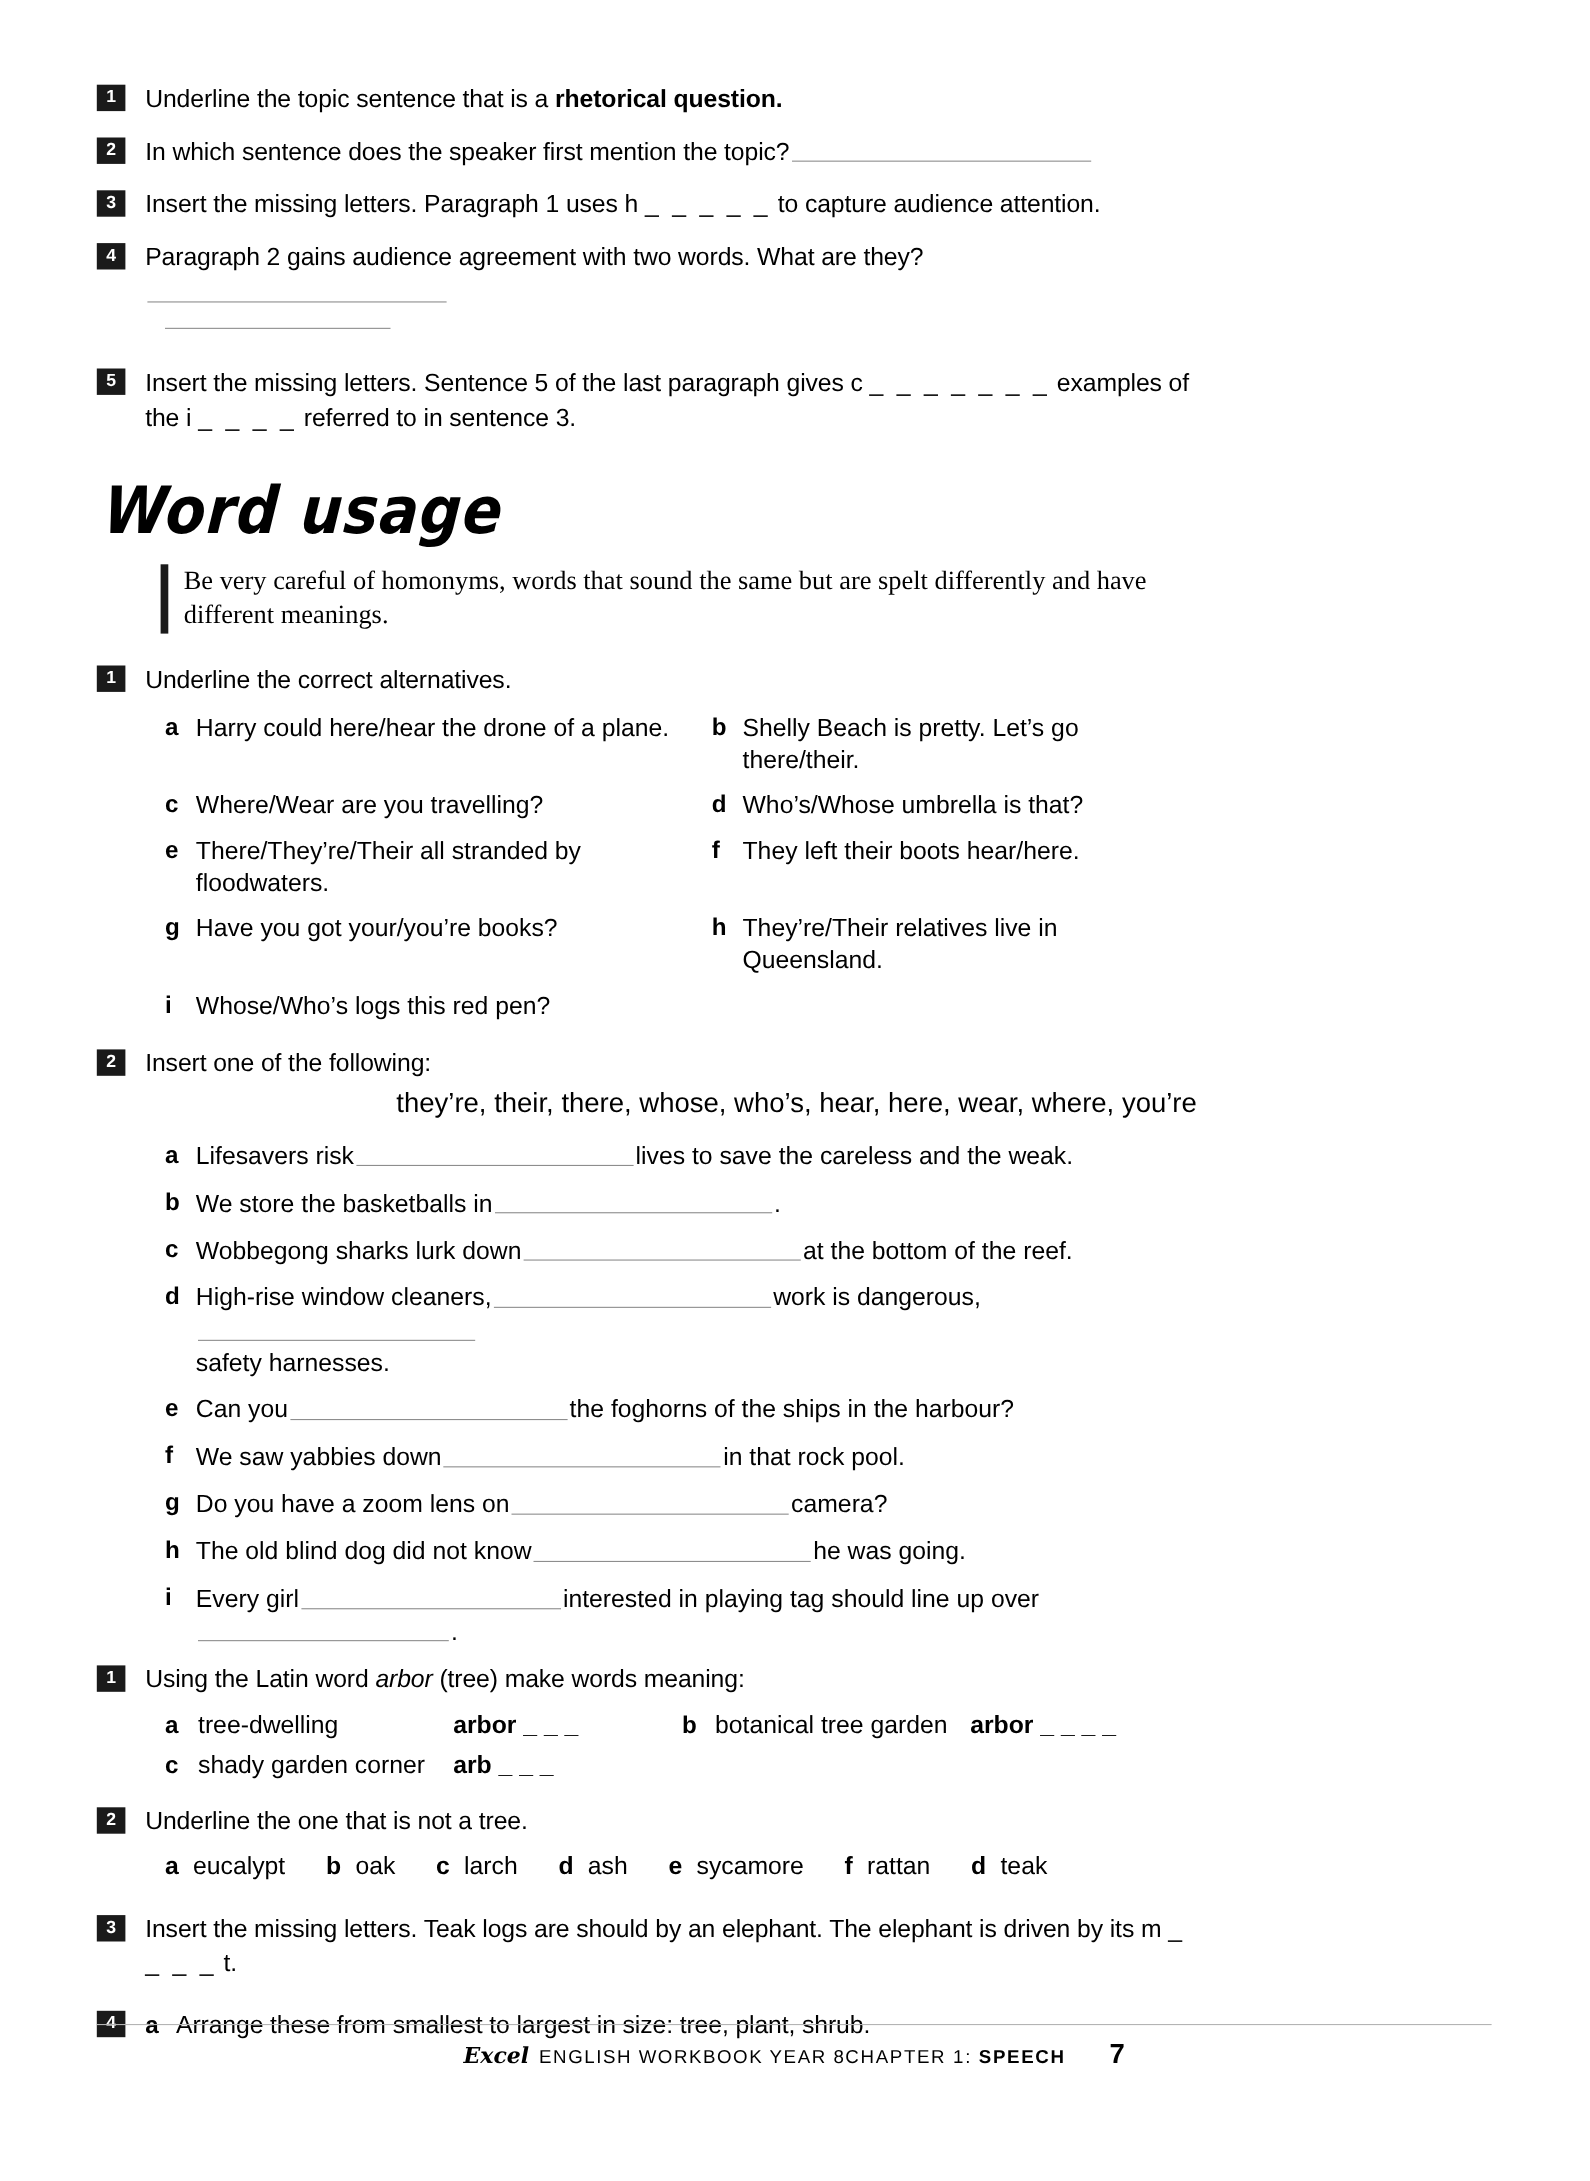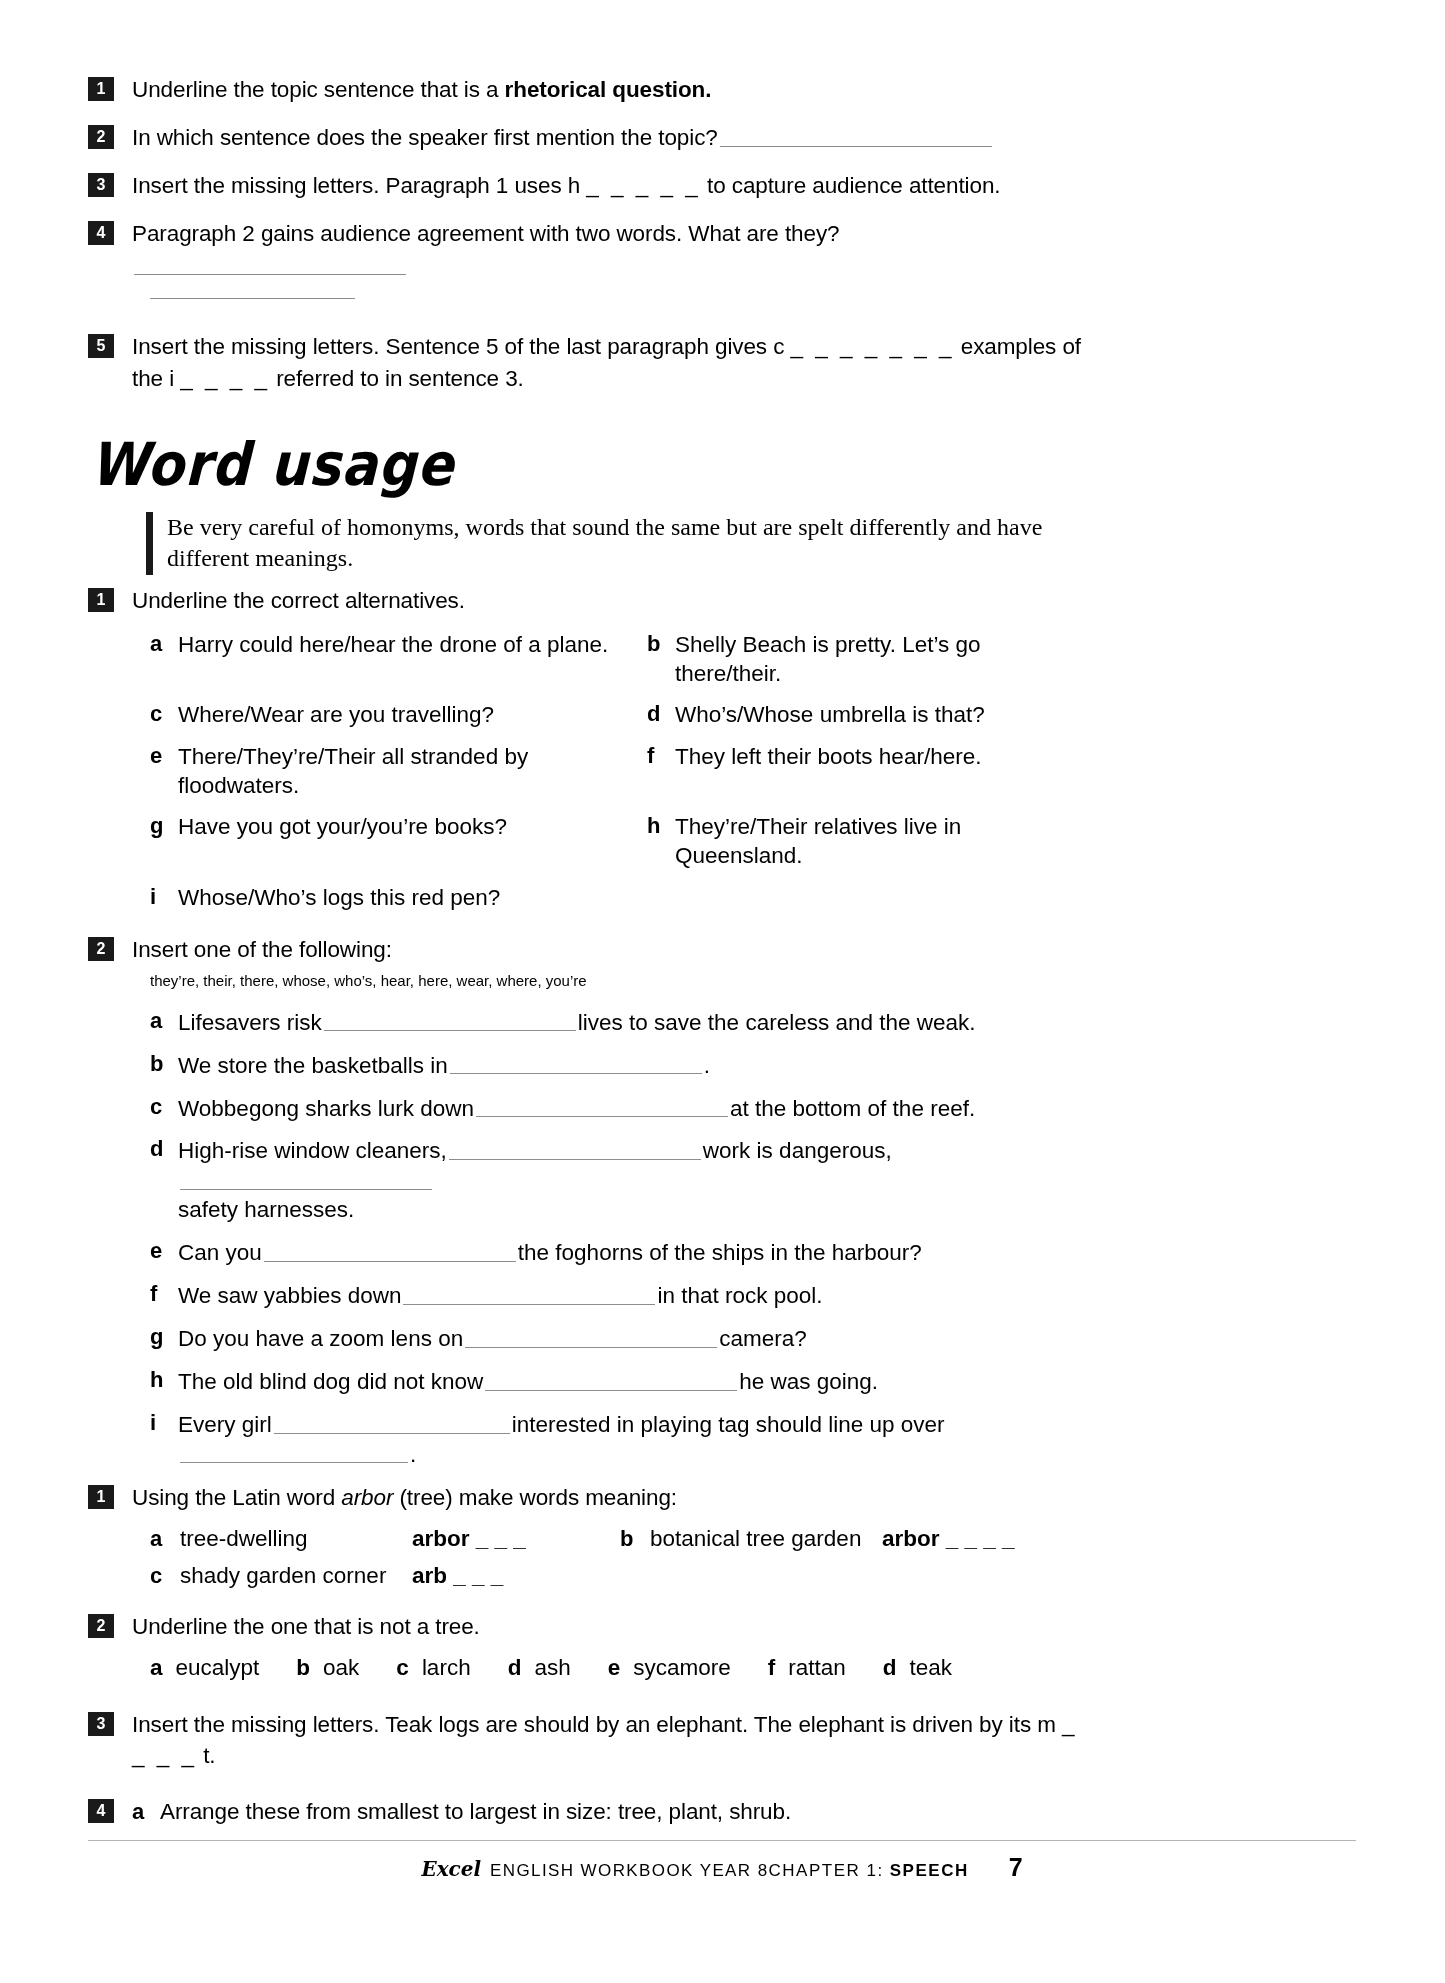--- a/index.html
+++ b/index.html
@@ -102,21 +102,21 @@
   .h-serif .dropcap {
     font-family: "Liberation Serif", serif;
     font-size: 76px;
     font-weight: bold;
     line-height: 0.8;
   }
 
   
   .note {
     display: flex;
-    margin: 8px 0 10px 58px;
+    margin: 8px 0 26px 58px;
   }
   .note-bar {
     flex: 0 0 auto;
     width: 7px;
     background: #1a1a1a;
     margin-right: 14px;
   }
   .note-text {
     font-family: "Liberation Serif", serif;
     font-size: 24px;
@@ -147,21 +147,22 @@
 
   
   .sublist {
     margin-left: 62px;
   }
   .sublist .subitem { margin-bottom: 13px; }
 
   
   .wordbank {
     margin: 6px 0 18px 62px;
-    font-size: 15px;
+    font-size: 25px;
+    text-align: right;
   }
 
   
   .arborgrid {
     display: grid;
     grid-template-columns: 470px 1fr;
     margin-left: 62px;
     row-gap: 11px;
   }
   .arboritem {

